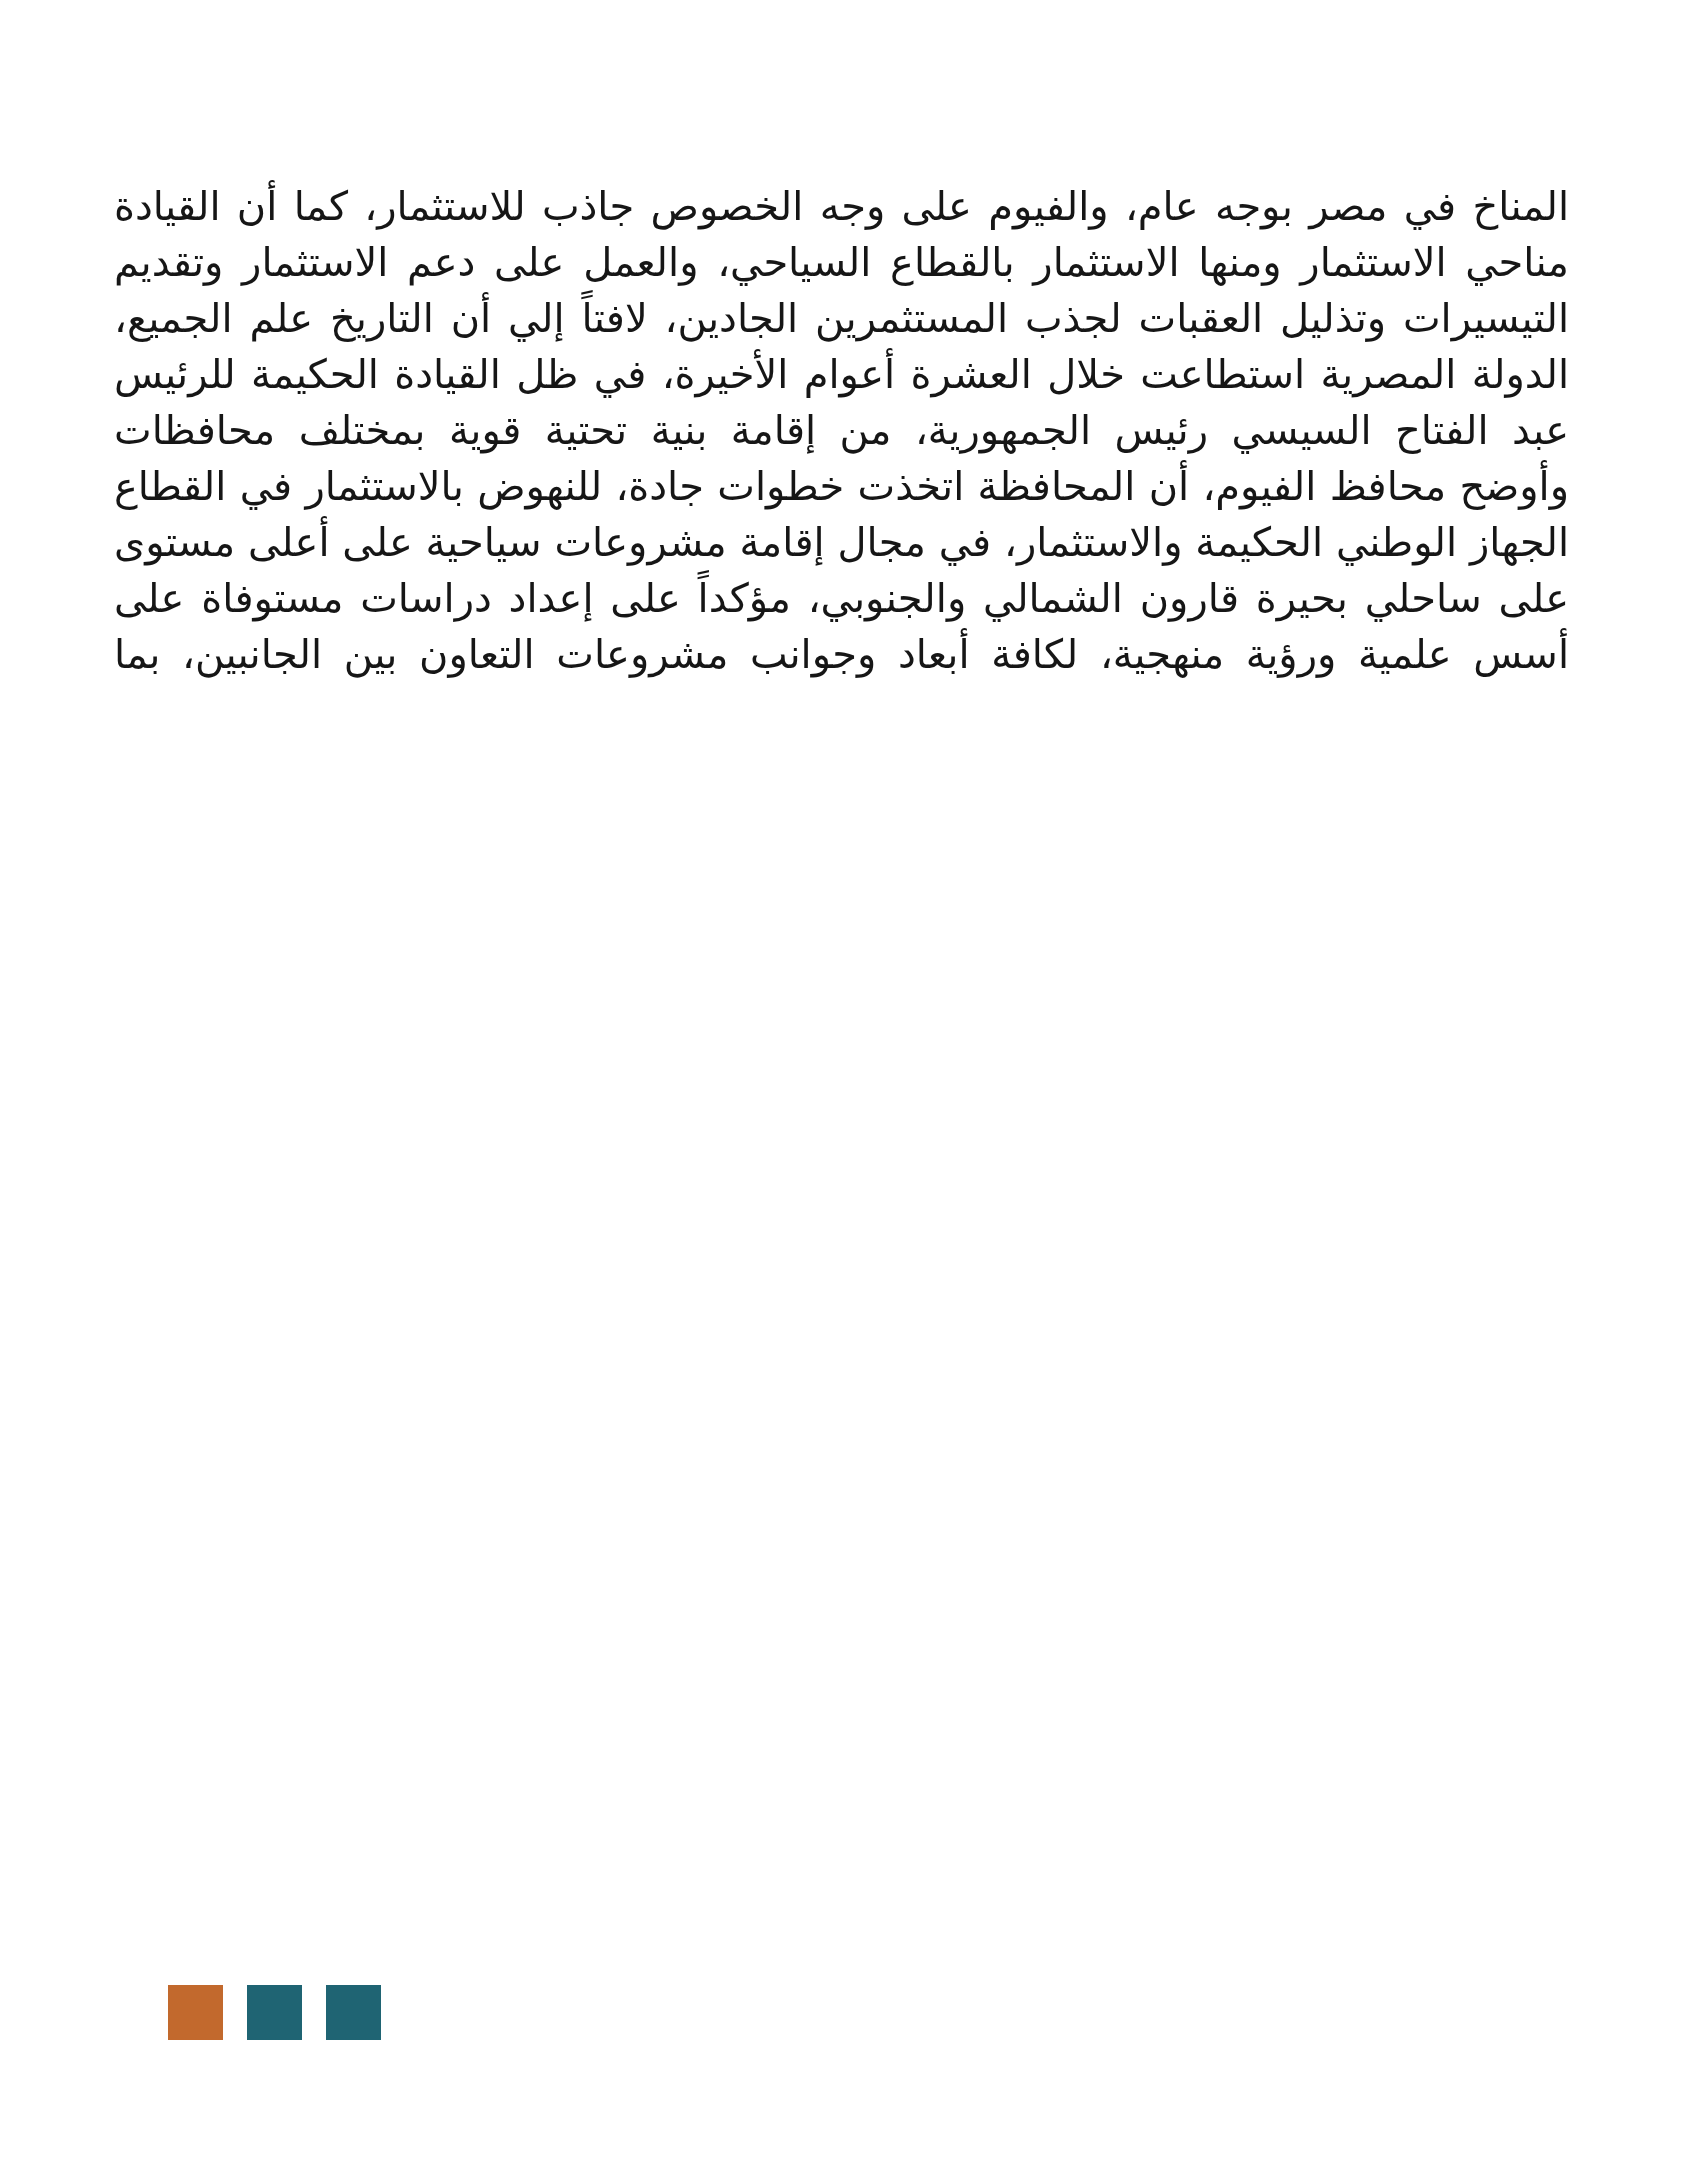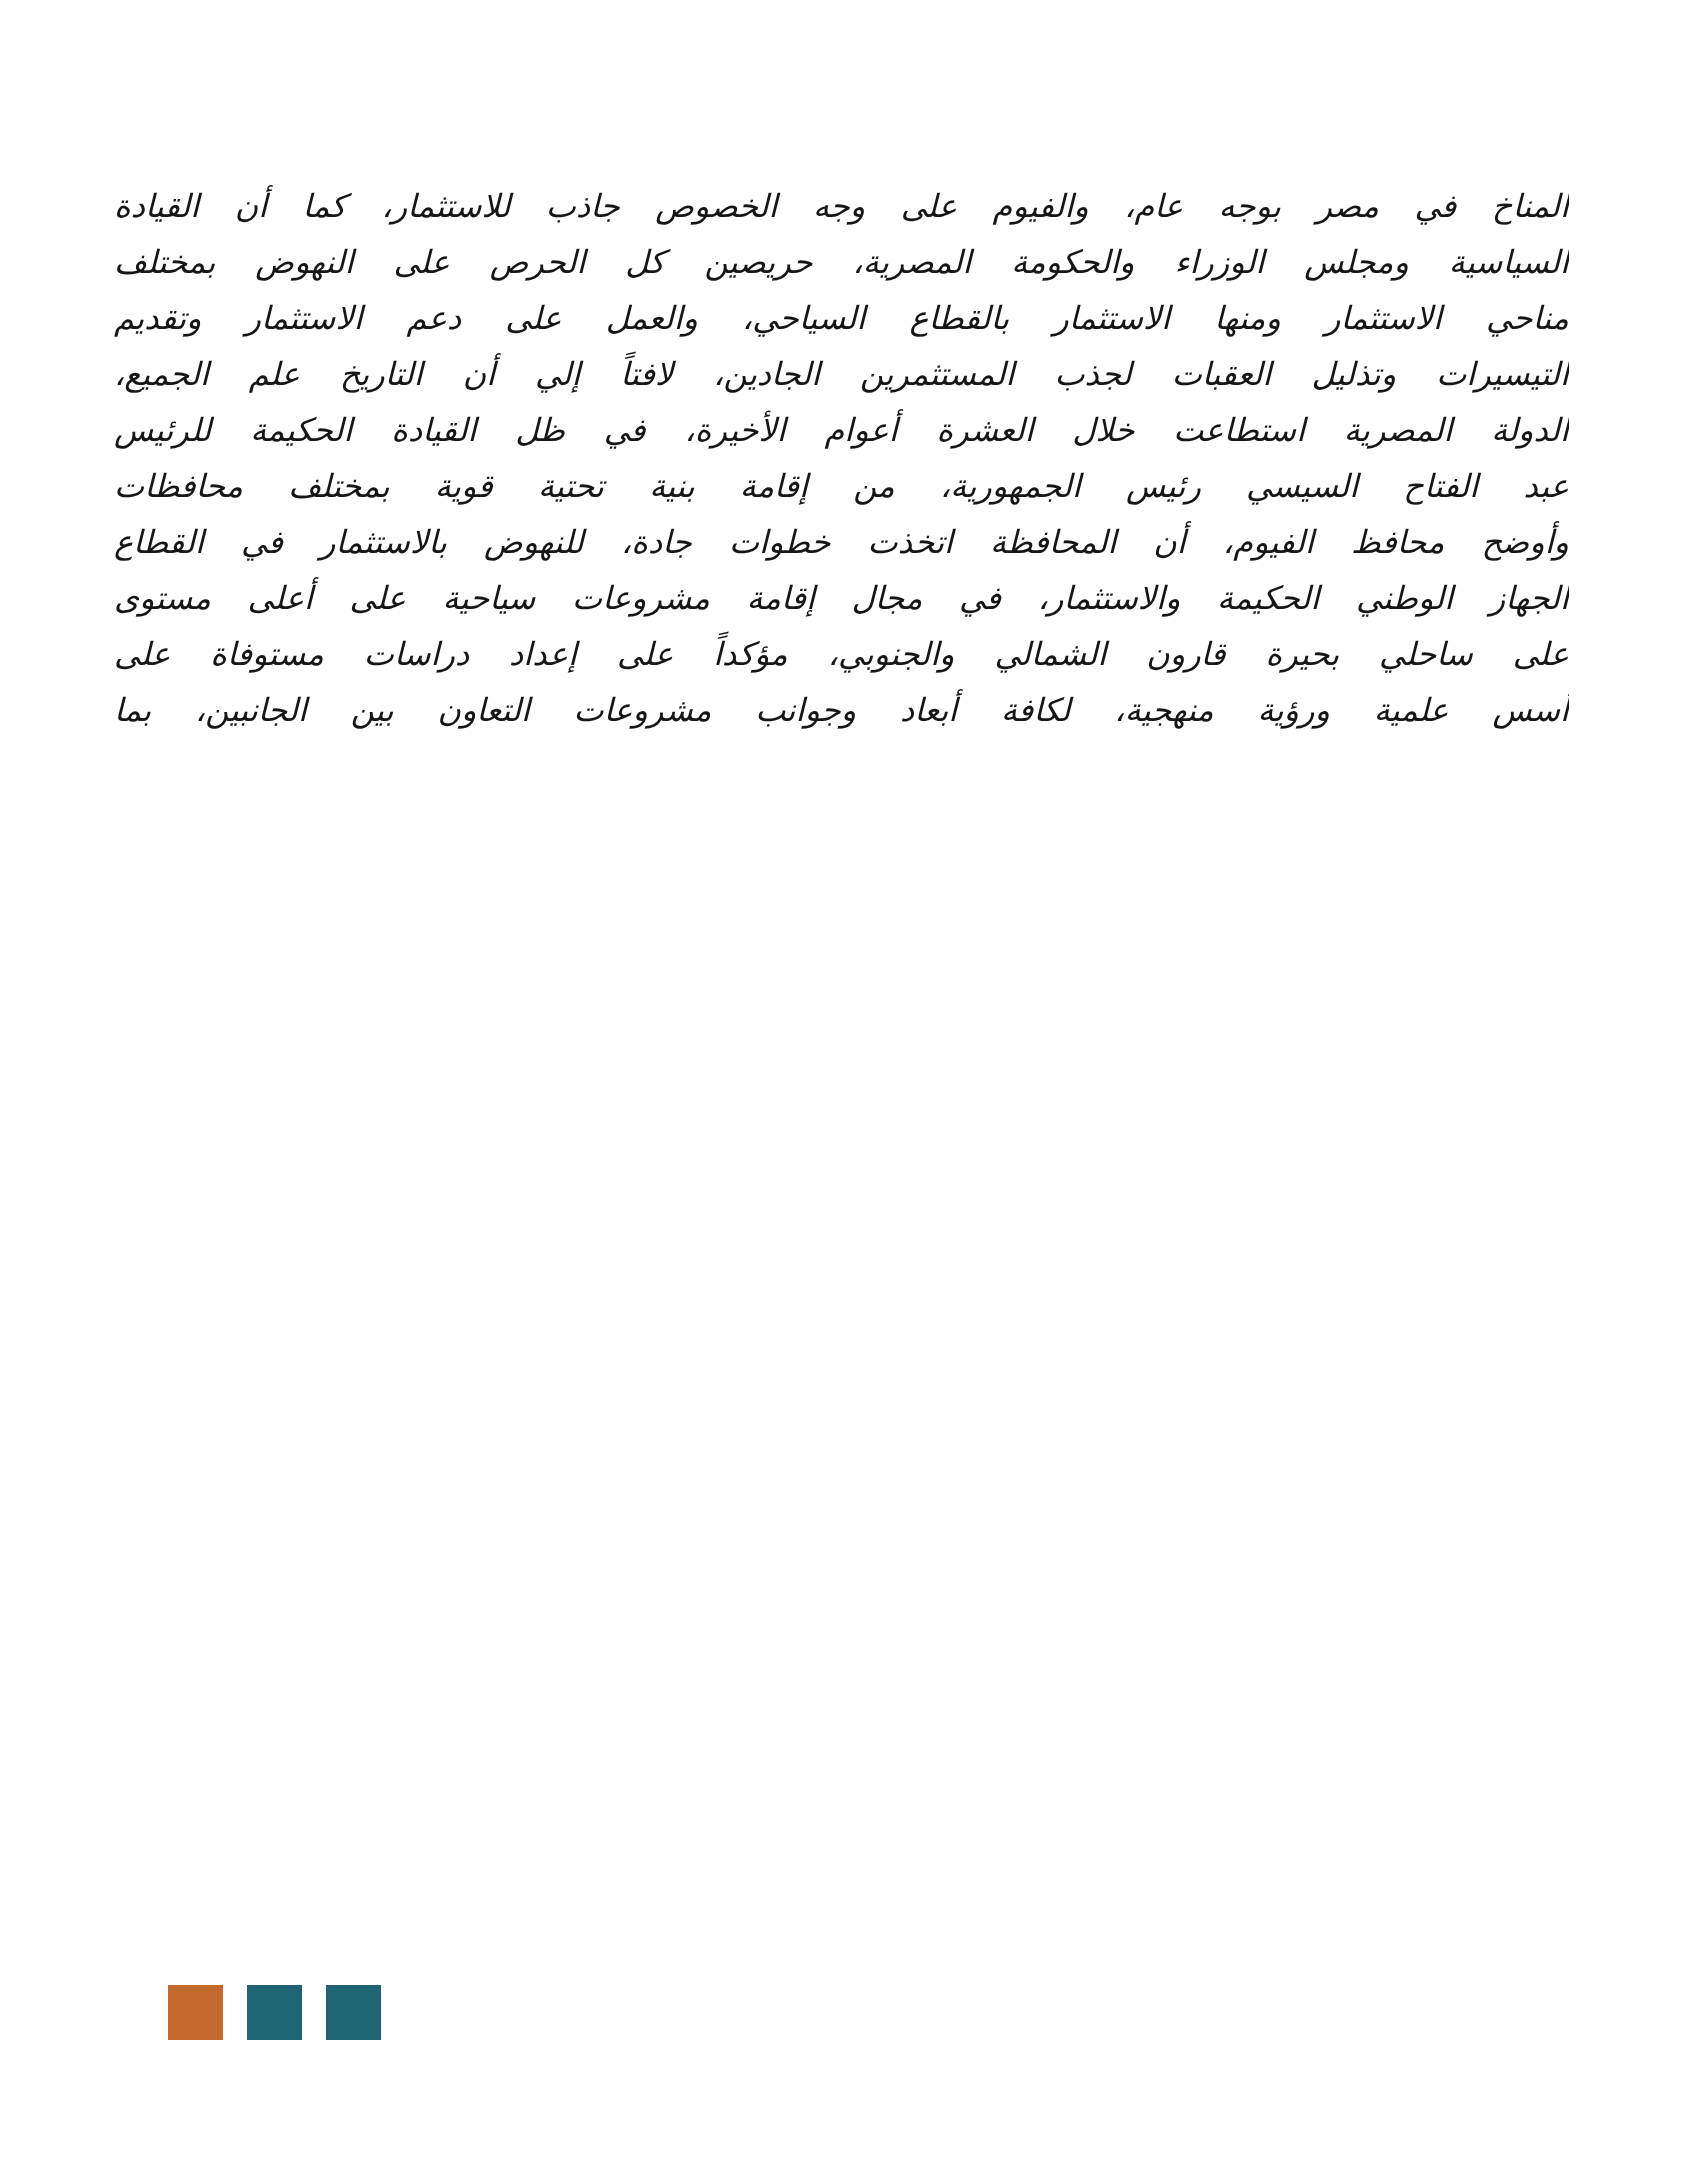--- a/index.html
+++ b/index.html
@@ -19,22 +19,21 @@
     inset: 0;
     background: #ffffff;
   }
   .text-block {
     position: absolute;
     top: 178px;
     right: 114px;
     width: 1455px;
     direction: rtl;
     color: #161616;
-    font-size: 32px;
-    font-style: italic;
+    font-size: 40px;
   }
   .paragraph {
     margin: 0;
     padding: 0;
   }
   .line {
     height: 56px;
     line-height: 56px;
     text-align: justify;
     text-align-last: justify;
@@ -60,21 +59,20 @@
   }
 </style>
 </head>
 <body>
 
 <div class="page">
 
   <div class="text-block" id="text-block">
       <div class="paragraph">
         <div class="line">المناخ في مصر بوجه عام، والفيوم على وجه الخصوص جاذب للاستثمار، كما أن القيادة</div>
-        <div class="line">السياسية ومجلس الوزراء والحكومة المصرية، حريصين كل الحرص على النهوض بمختلف</div>
         <div class="line">مناحي الاستثمار ومنها الاستثمار بالقطاع السياحي، والعمل على دعم الاستثمار وتقديم</div>
         <div class="line">التيسيرات وتذليل العقبات لجذب المستثمرين الجادين، لافتاً إلي أن التاريخ علم الجميع،</div>
         <div class="line">الدولة المصرية استطاعت خلال العشرة أعوام الأخيرة، في ظل القيادة الحكيمة للرئيس</div>
         <div class="line">عبد الفتاح السيسي رئيس الجمهورية، من إقامة بنية تحتية قوية بمختلف محافظات</div>
       </div>
       <div class="paragraph">
         <div class="line">وأوضح محافظ الفيوم، أن المحافظة اتخذت خطوات جادة، للنهوض بالاستثمار في القطاع</div>
         <div class="line">الجهاز الوطني الحكيمة والاستثمار، في مجال إقامة مشروعات سياحية على أعلى مستوى</div>
         <div class="line">على ساحلي بحيرة قارون الشمالي والجنوبي، مؤكداً على إعداد دراسات مستوفاة على</div>
         <div class="line">أسس علمية ورؤية منهجية، لكافة أبعاد وجوانب مشروعات التعاون بين الجانبين، بما</div>

